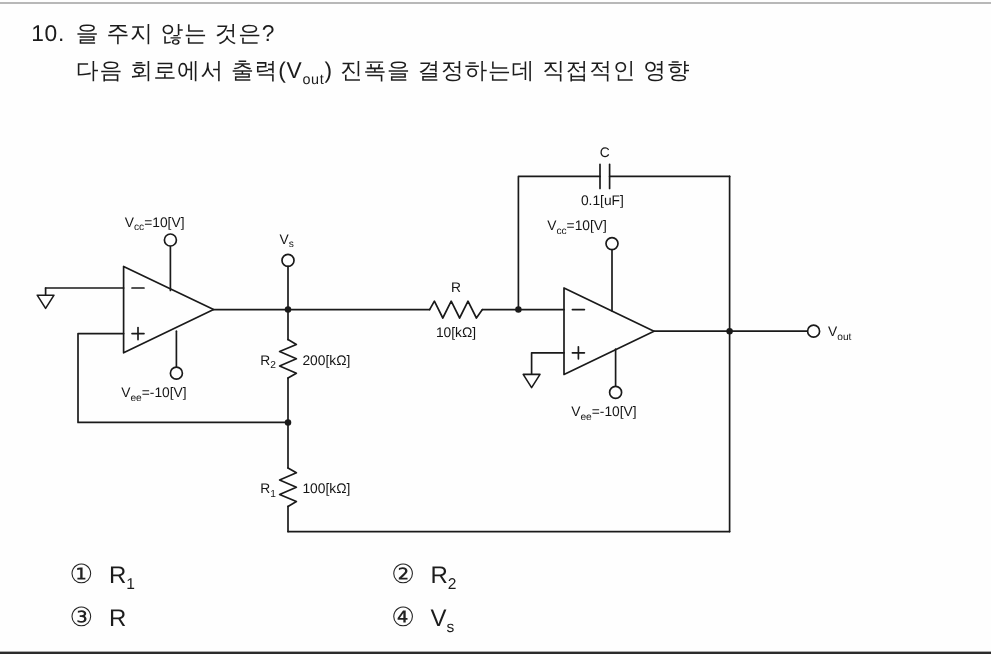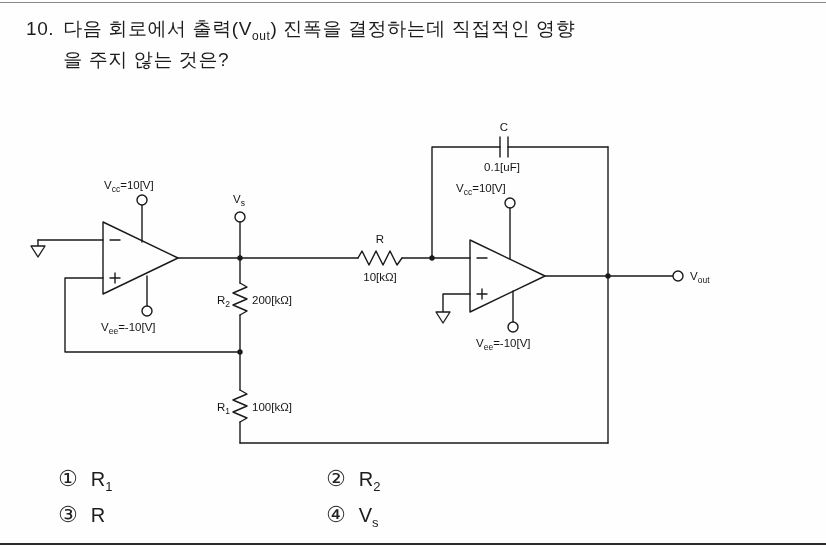--- a/index.html
+++ b/index.html
@@ -43,22 +43,22 @@
   .opt-4 { left:326px; top:502px; }
 </style>
 </head>
 <body>
 
 <div class="rule top"></div>
 
 <div class="question">
   <span class="qnum">10.</span>
   <div class="qtext">
+    <div>을 주지 않는 것은?</div>
     <div><span>다음 회로에서 출력(V</span><sub>out</sub><span>) 진폭을 결정하는데 직접적인 영향</span></div>
-    <div>을 주지 않는 것은?</div>
   </div>
 </div>
 
 <svg class="circuit" width="826" height="546" viewBox="0 0 826 546" xmlns="http://www.w3.org/2000/svg">
 
   <g stroke="#1a1a1a" stroke-width="1.4" fill="none" stroke-linecap="round" stroke-linejoin="round">
 
     <g>
       <path d="M103,222 L103,294 L178,258 Z"></path>
       <line x1="110" y1="240" x2="120" y2="240"></line>

